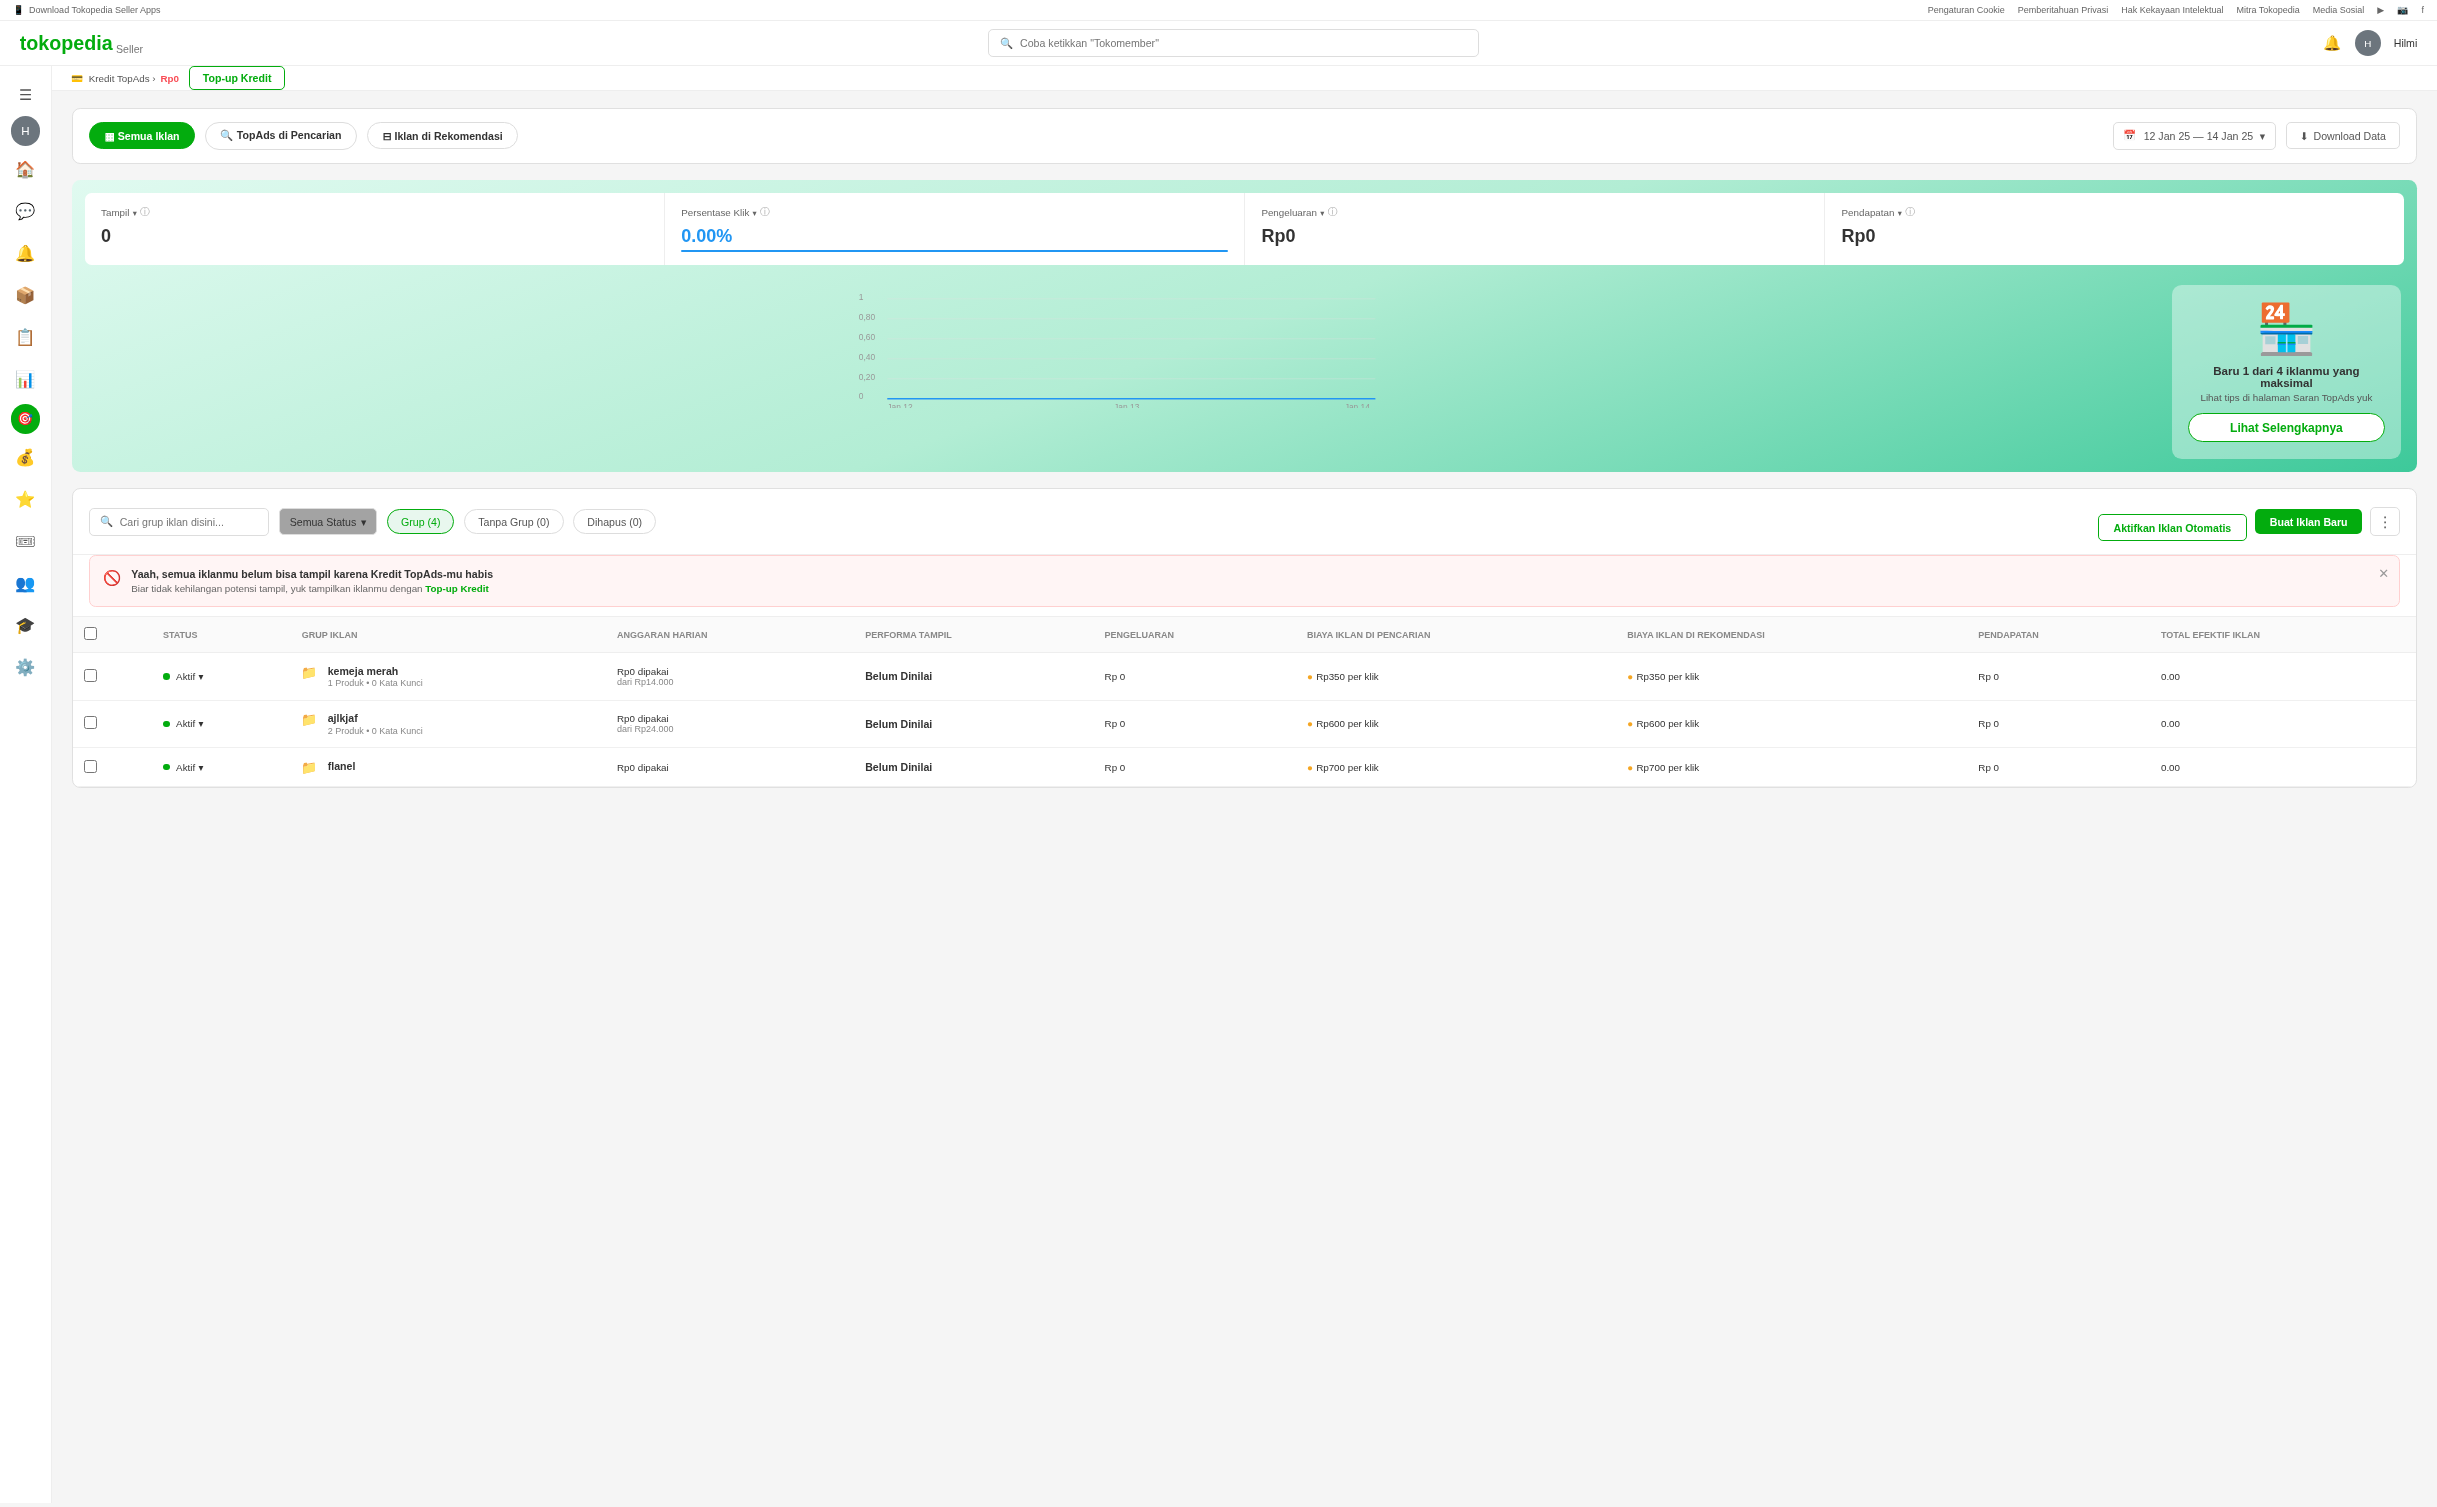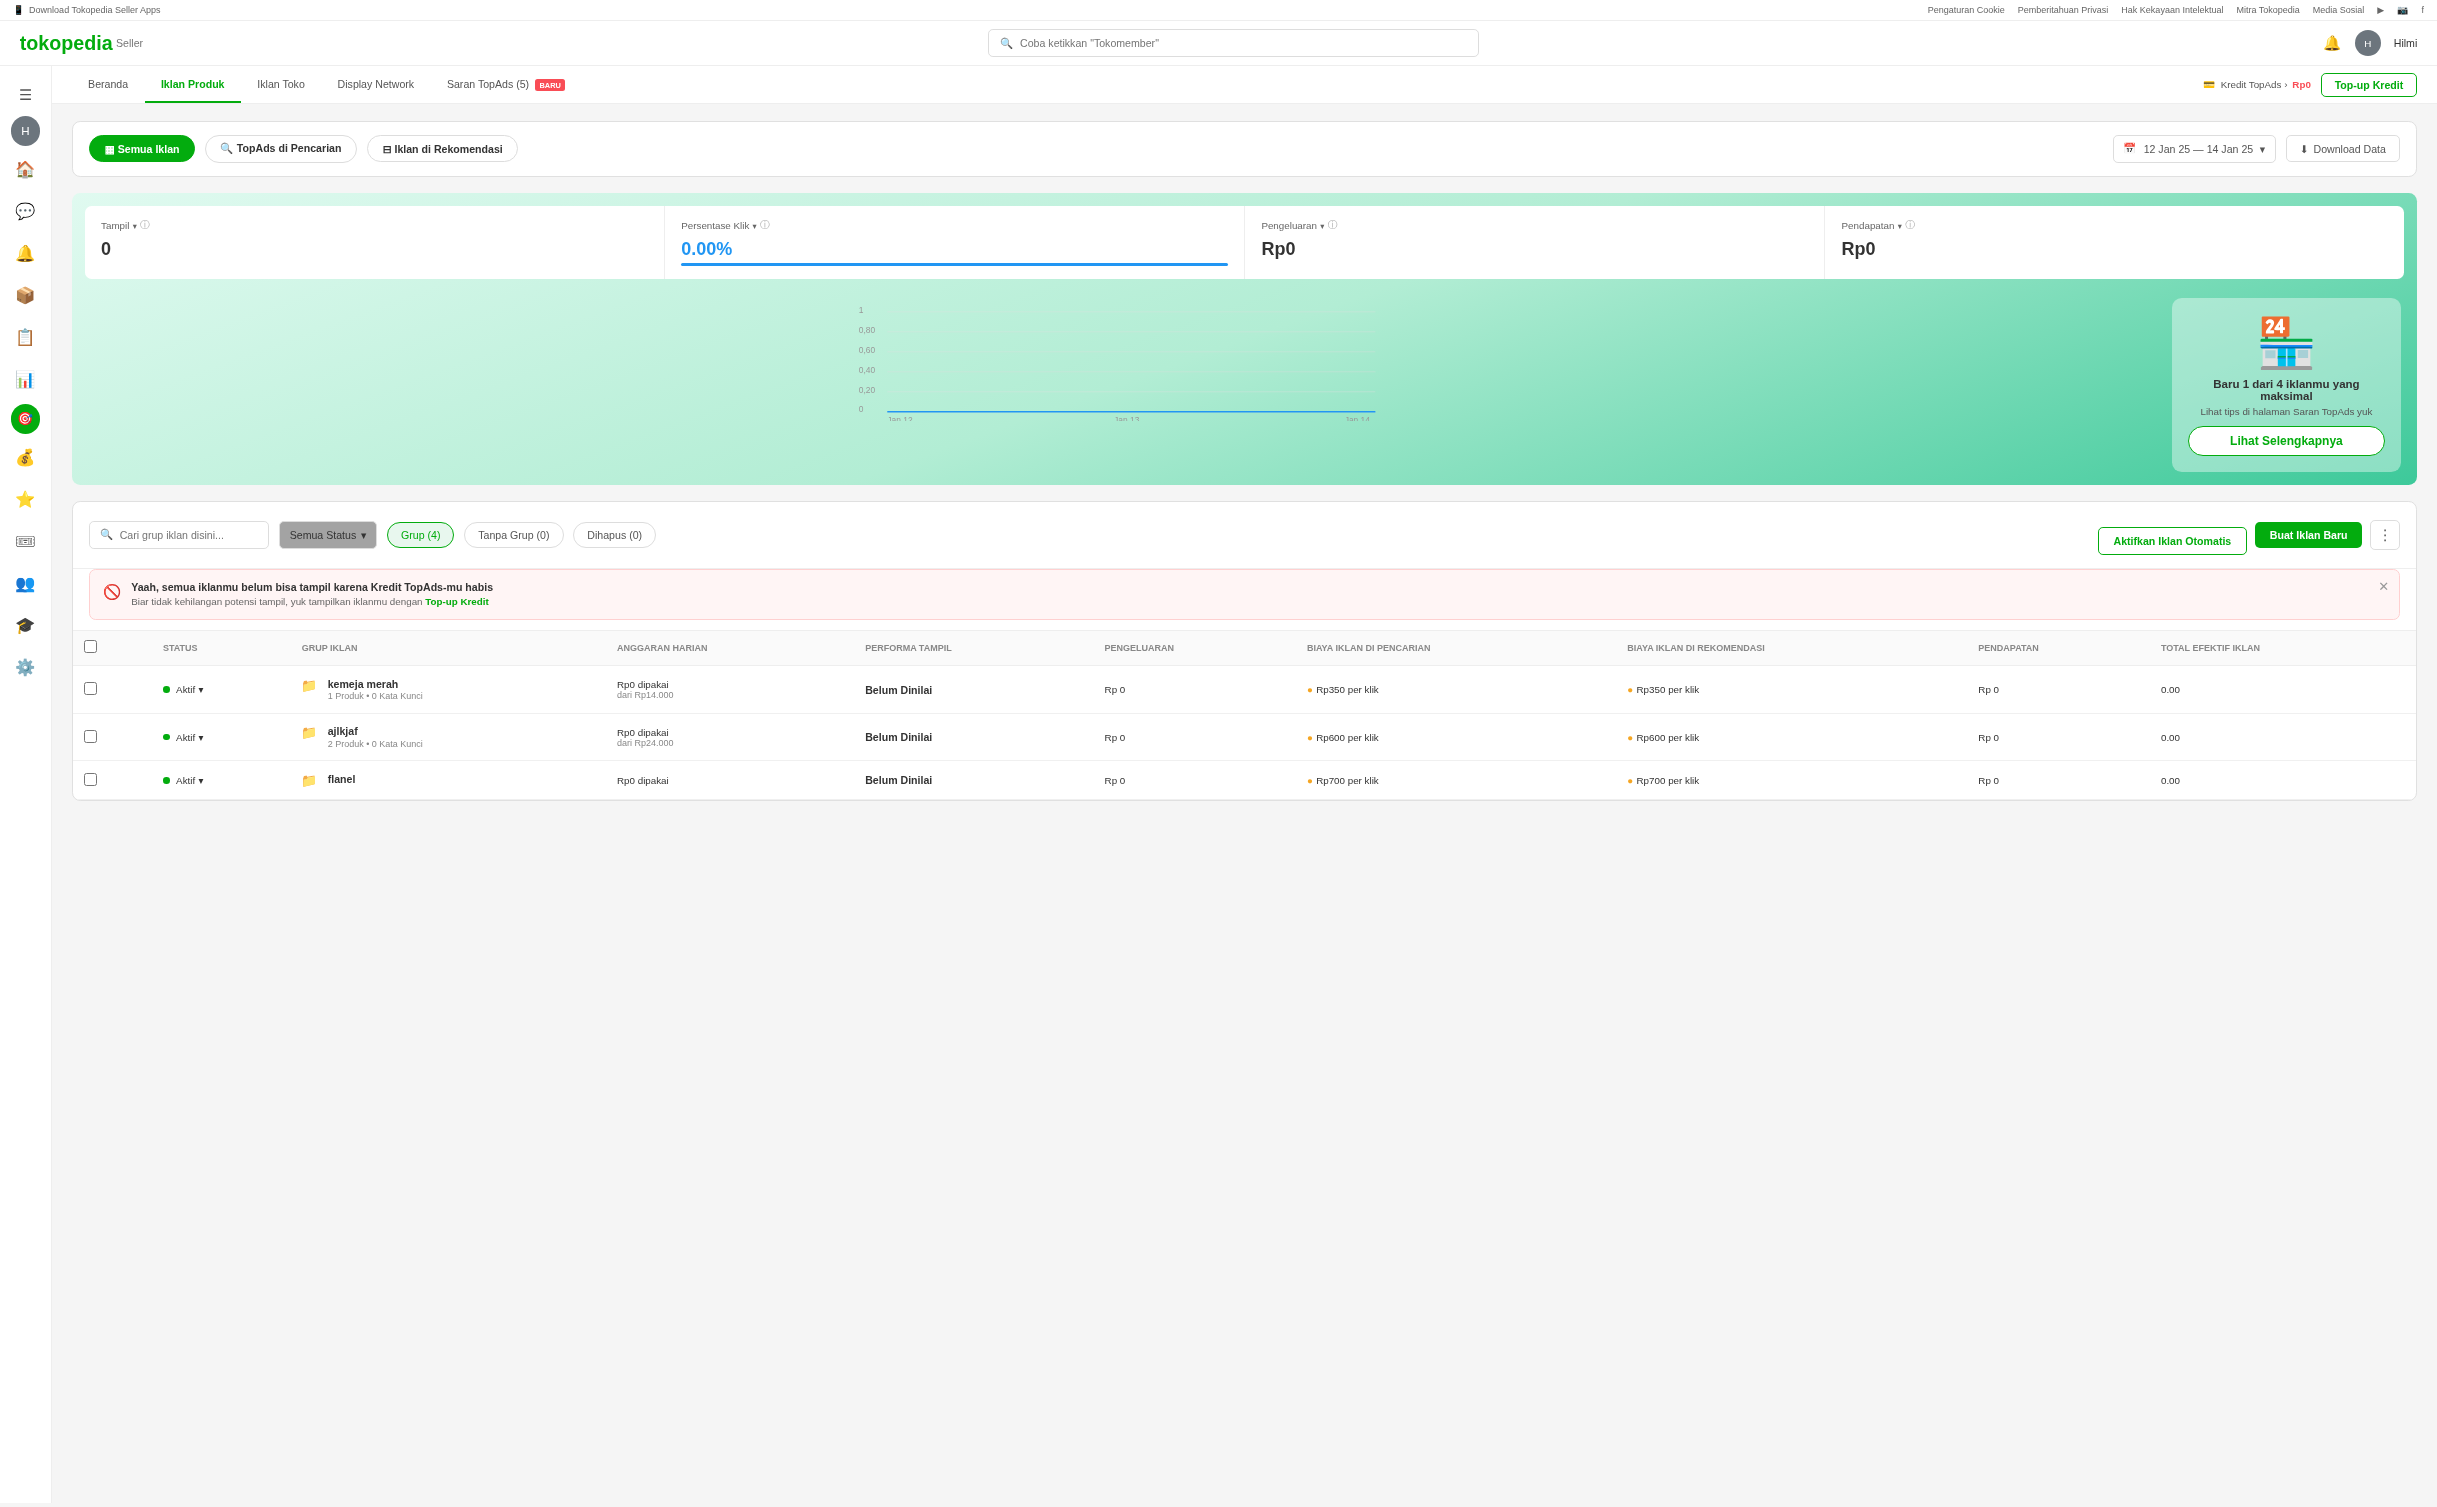--- a/index.html
+++ b/index.html
@@ -22,21 +22,21 @@
 
     
     .header {
       background: #fff;
       padding: 8.2px 19.7px;
       display: flex;
       align-items: center;
       justify-content: space-between;
       border-bottom: 0.8px solid #eee;
     }
-    .logo { display: flex; align-items: center; gap: 3.3px; }
+    .logo { display: flex; align-items: flex-end; gap: 3.3px; }
     .logo-text { color: #03ac0e; font-size: 19.7px; font-weight: 700; }
     .logo-seller { font-size: 10.6px; color: #777; }
     .search-bar {
       flex: 1; max-width: 491px; margin: 0 26px;
       border: 0.8px solid #ddd; border-radius: 4.9px;
       padding: 6.6px 11.5px;
       display: flex; align-items: center; gap: 6.6px;
       background: #fff;
     }
     .search-bar input { border: none; outline: none; flex: 1; font-size: 10.6px; color: #999; }
@@ -291,30 +291,20 @@
     <div class="sidebar-item">⭐</div>
     <div class="sidebar-item">🎟</div>
     <div class="sidebar-item">👥</div>
     <div class="sidebar-item">🎓</div>
     <div class="sidebar-item">⚙️</div>
   </div>
 
   <div class="main">
 
     <div class="nav-tabs">
-      <div class="nav-tabs-left">
-        <div class="nav-tab">Beranda</div>
-        <div class="nav-tab active">Iklan Produk</div>
-        <div class="nav-tab">Iklan Toko</div>
-        <div class="nav-tab">Display Network</div>
-        <div class="nav-tab">
-          <span>Saran TopAds (5)</span>
-          <span class="baru-badge">BARU</span>
-        </div>
-      </div>
       <div class="nav-tabs-right">
         <div class="kredit-info">
           <span>💳</span>
           <span class="label">
             <span>Kredit TopAds</span> ›
           </span>
           <span class="value">Rp0</span>
         </div>
         <button class="topup-btn">Top-up Kredit</button>
       </div>

